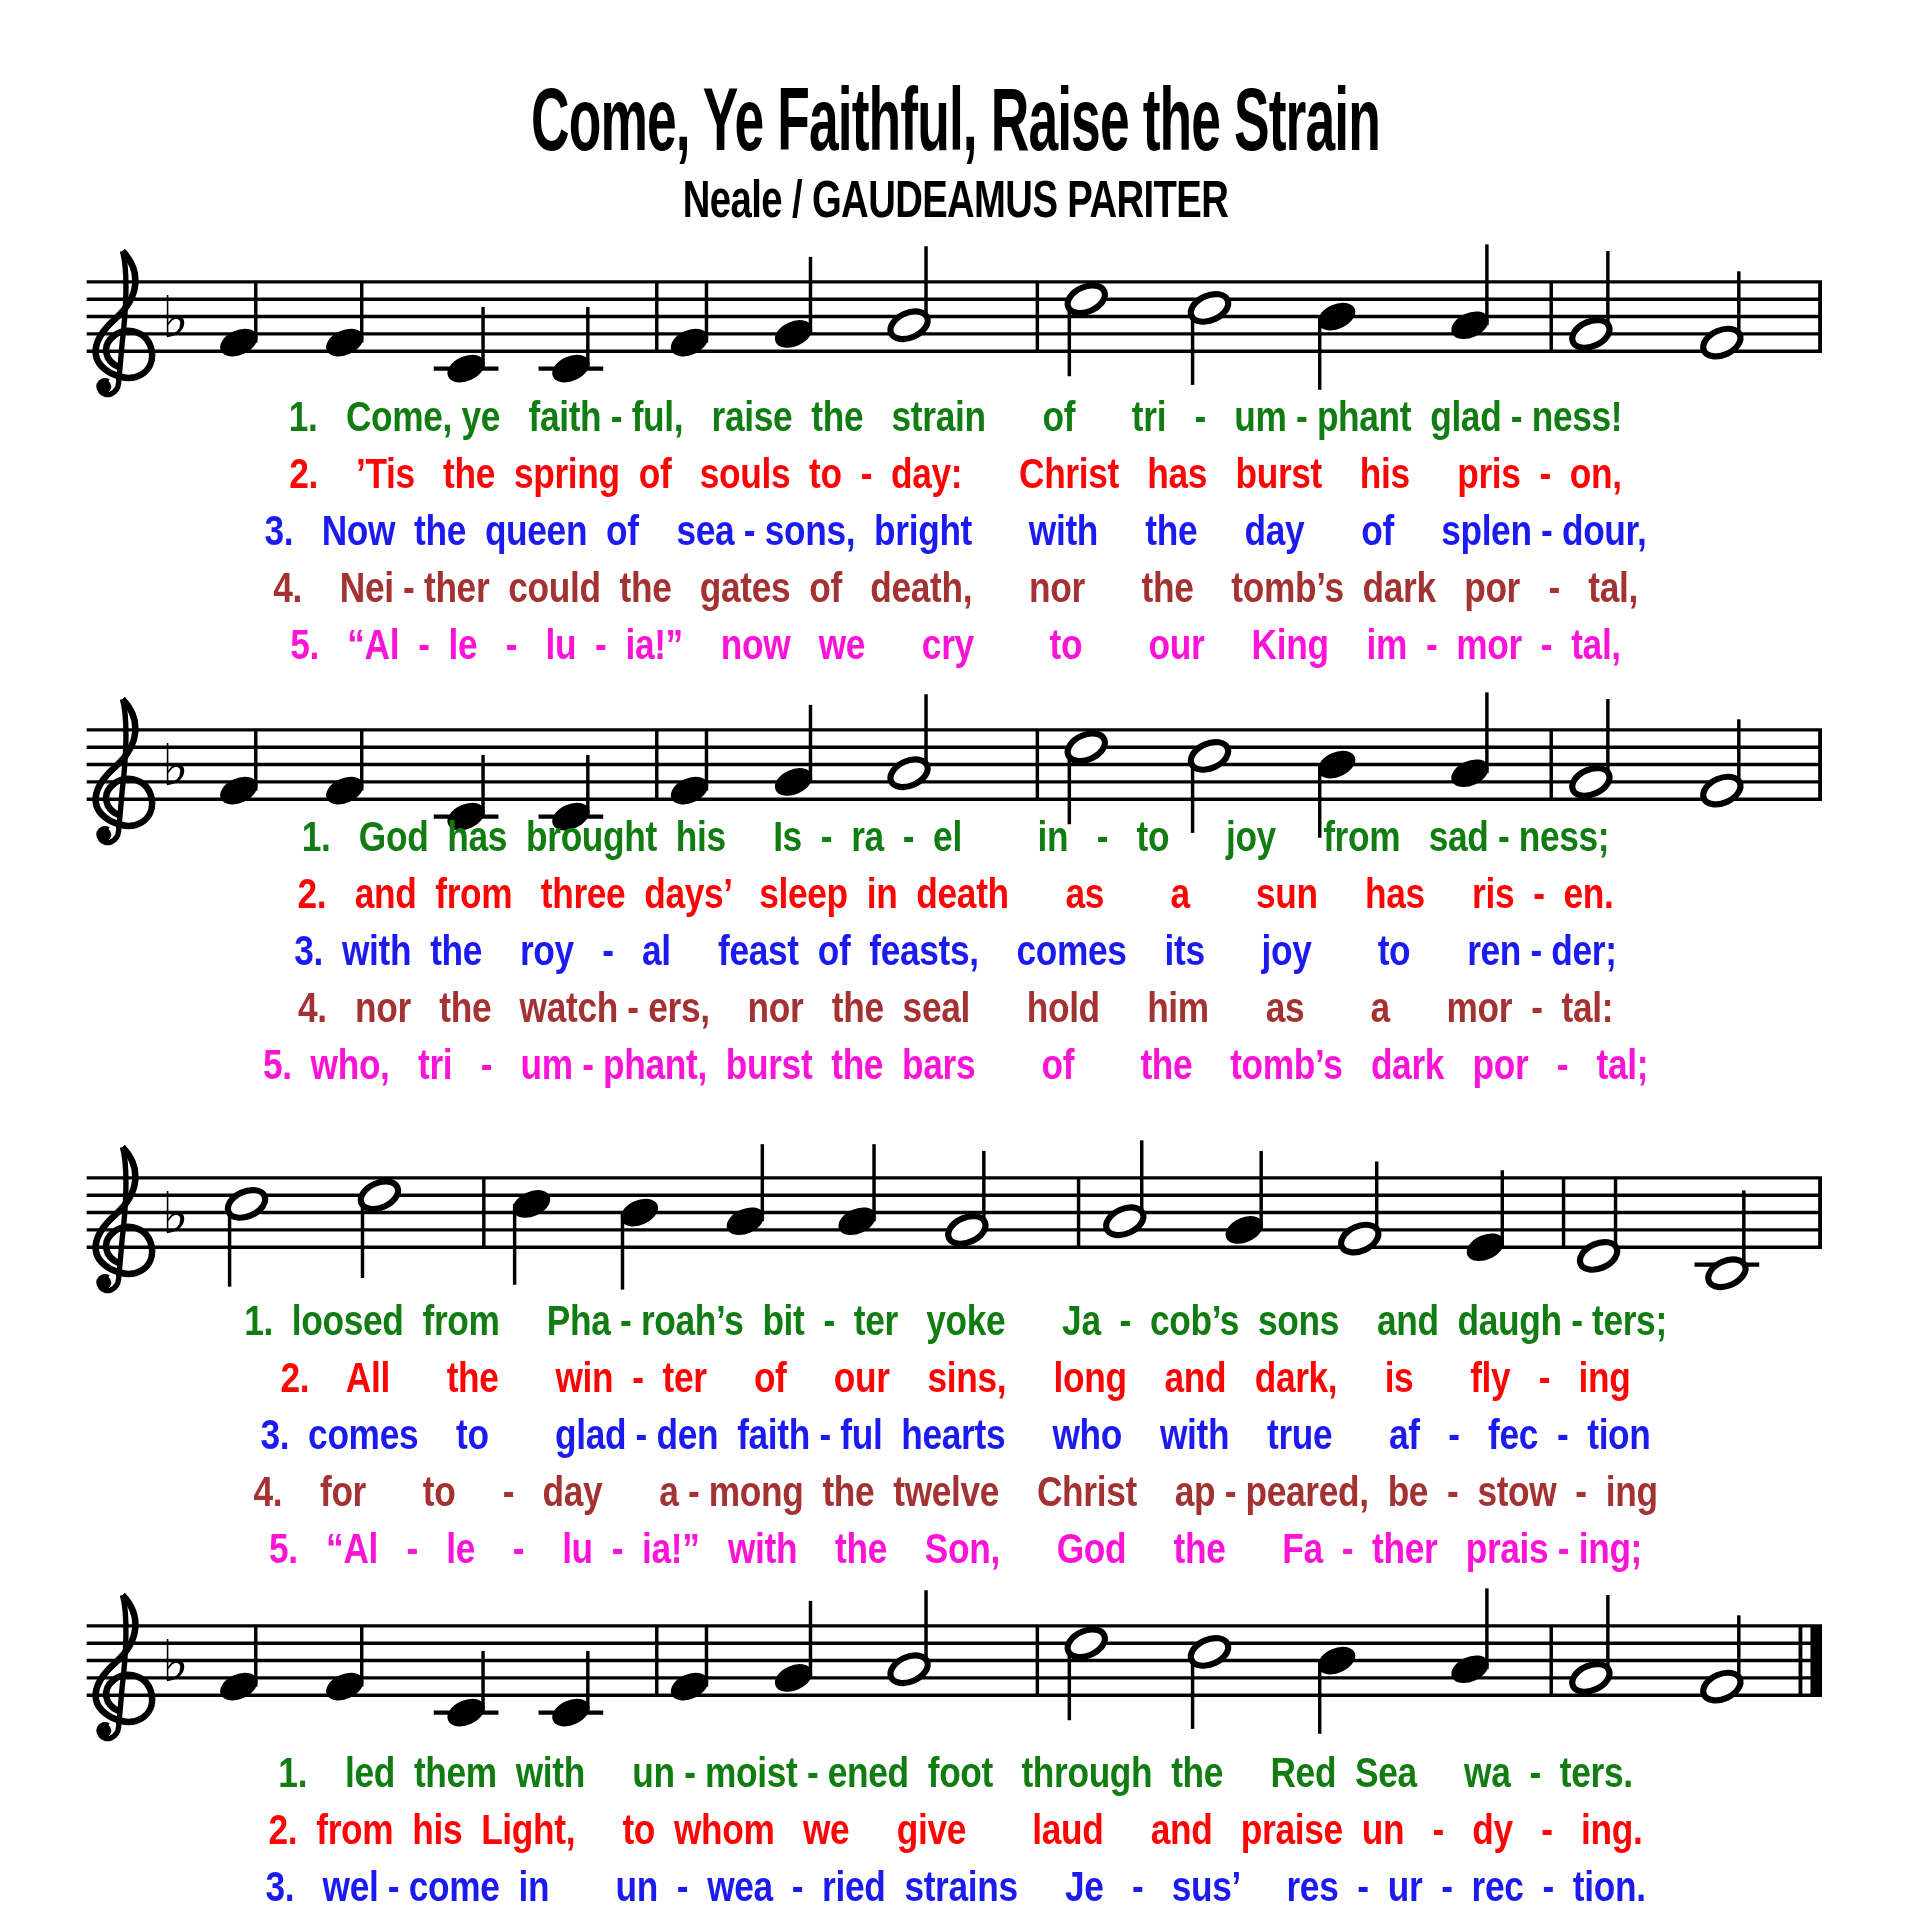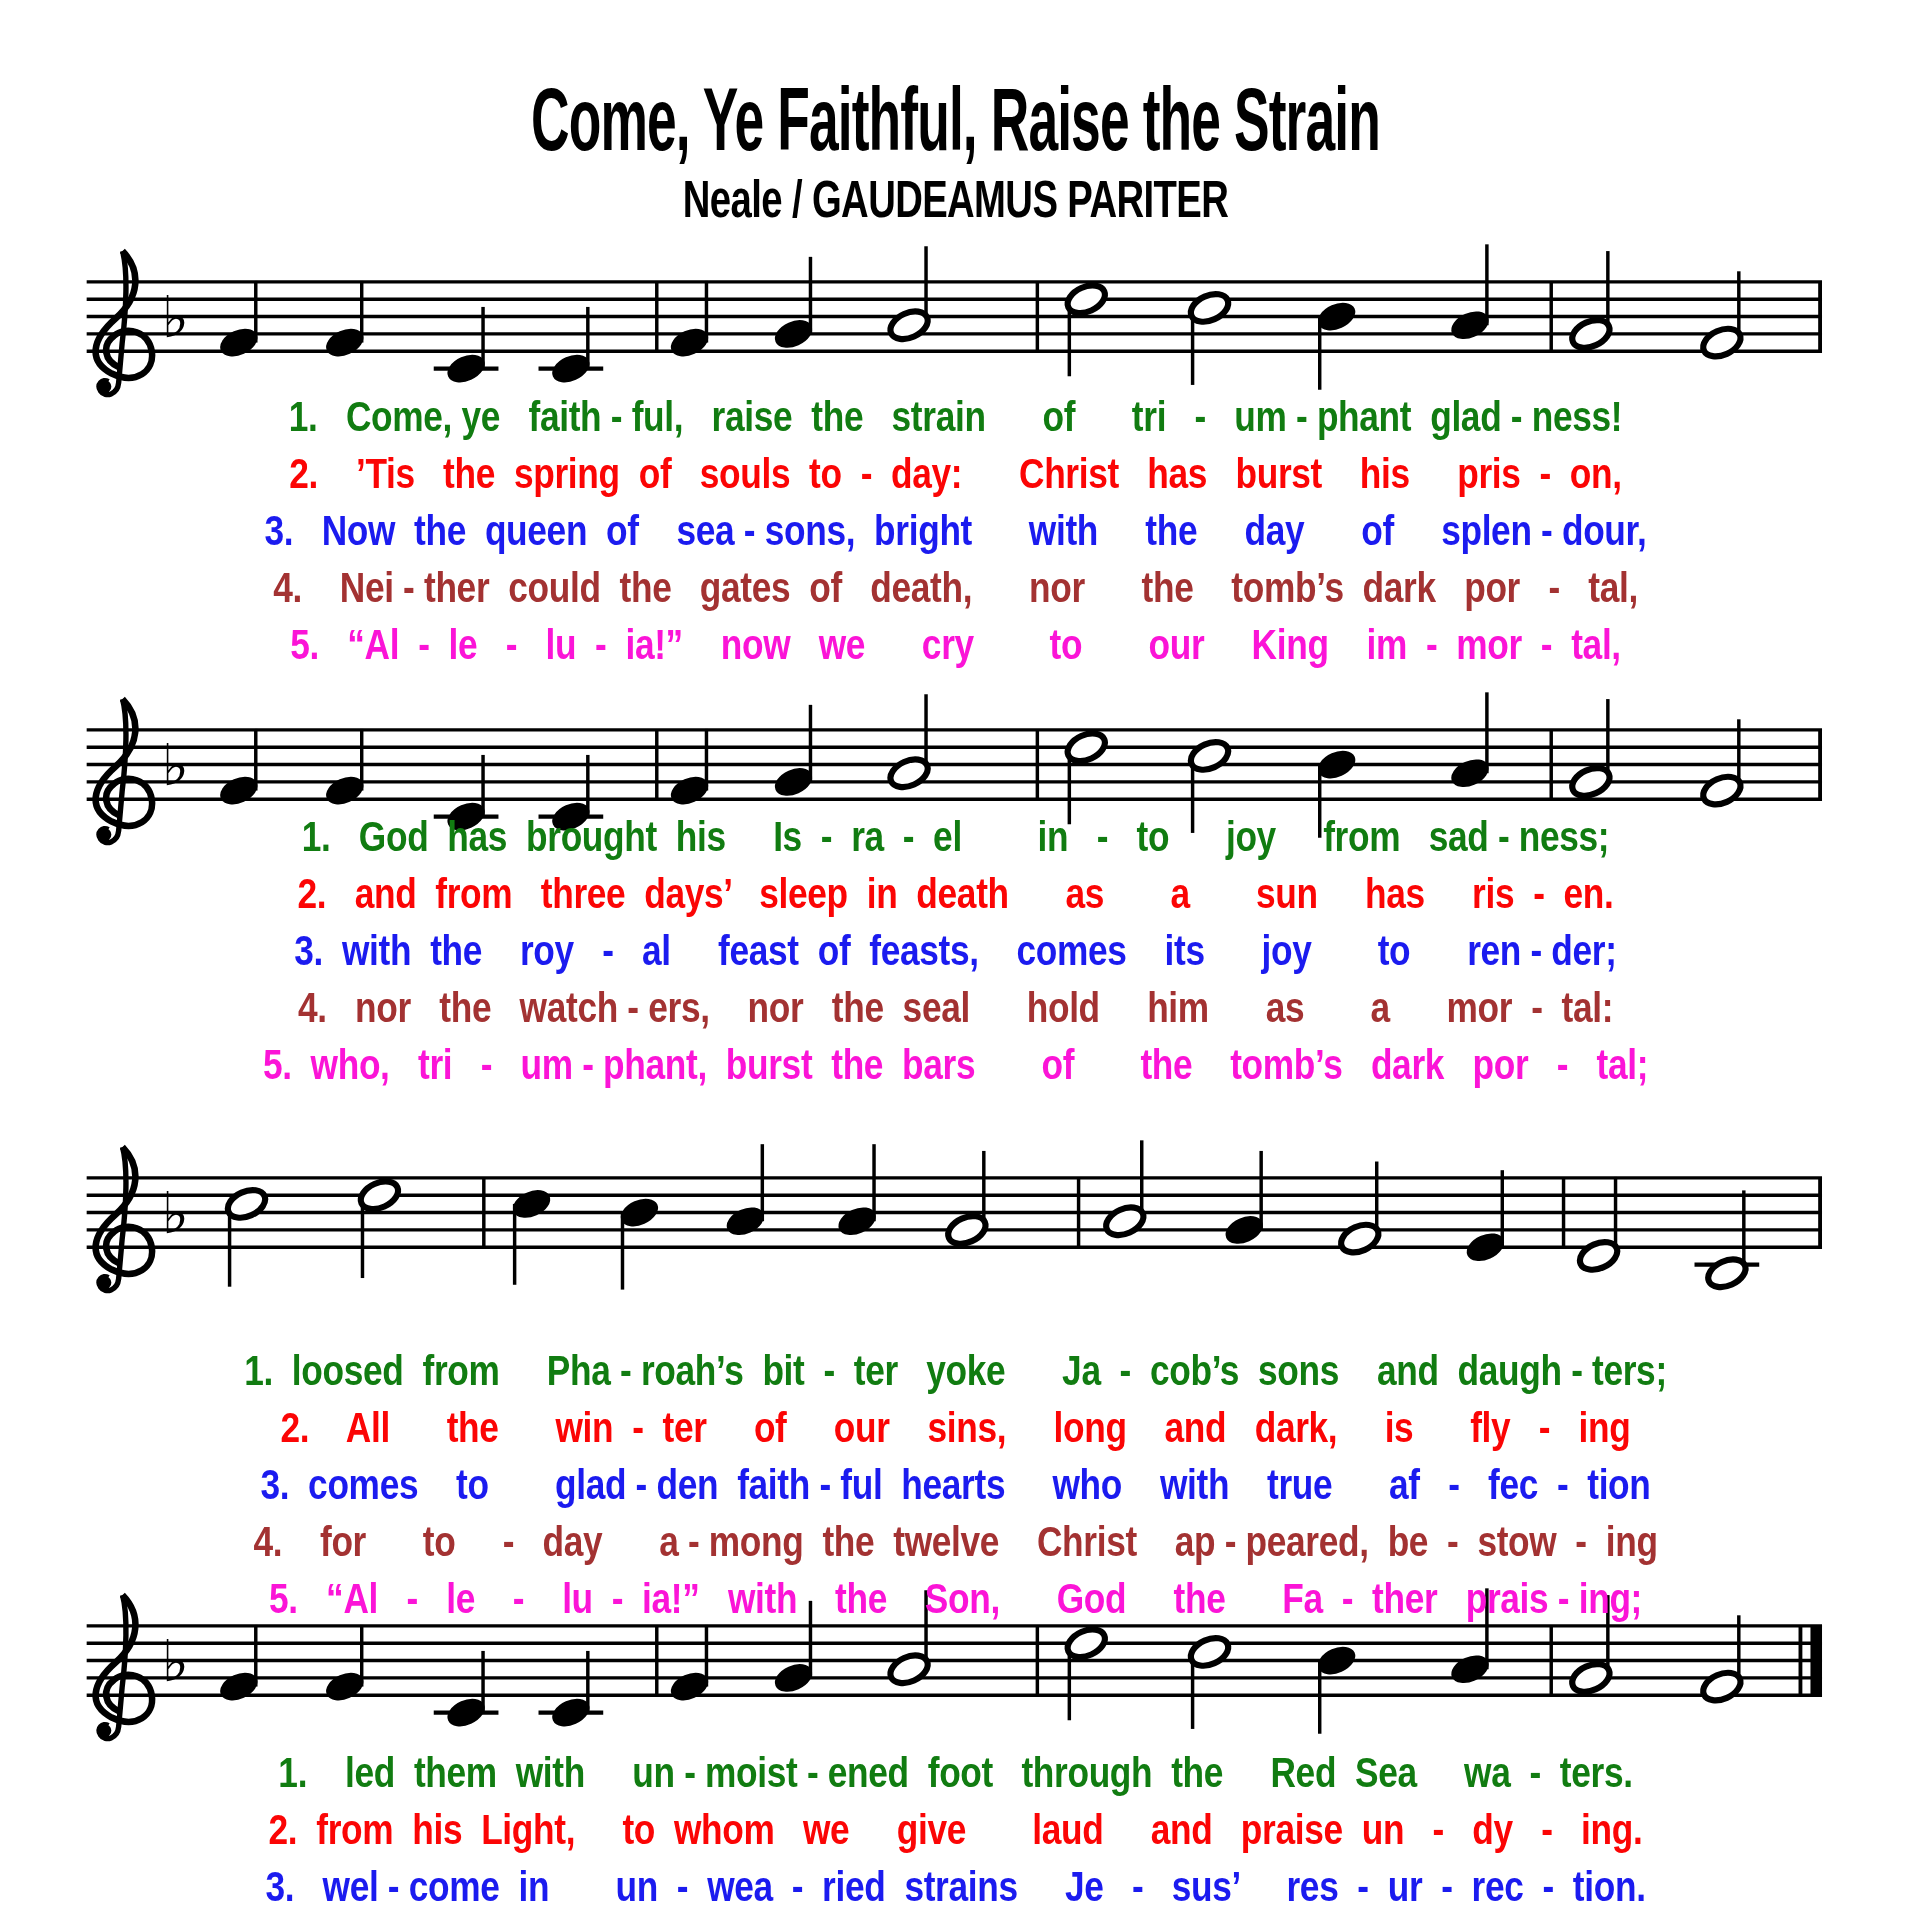--- a/index.html
+++ b/index.html
@@ -324,21 +324,21 @@
       <div class="lyric-line" style="color: rgb(163, 50, 50);">4.    Nei - ther  could  the   gates  of   death,      nor      the    tomb’s  dark   por   -   tal,</div>
       <div class="lyric-line" style="color: rgb(251, 20, 215);">5.   “Al  -  le   -   lu  -  ia!”    now   we      cry        to       our     King    im  -  mor  -  tal,</div>
     </div>
   <div class="verse-block" style="top: 808px;">
       <div class="lyric-line" style="color: rgb(17, 124, 17);">1.   God  has  brought  his     Is  -  ra  -  el        in   -   to      joy     from   sad - ness;</div>
       <div class="lyric-line" style="color: rgb(251, 5, 5);">2.   and  from   three  days’   sleep  in  death      as       a       sun     has     ris  -  en.</div>
       <div class="lyric-line" style="color: rgb(27, 27, 239);">3.  with  the    roy   -   al     feast  of  feasts,    comes    its      joy       to      ren - der;</div>
       <div class="lyric-line" style="color: rgb(163, 50, 50);">4.   nor   the   watch - ers,    nor   the  seal      hold     him      as       a      mor  -  tal:</div>
       <div class="lyric-line" style="color: rgb(251, 20, 215);">5.  who,   tri   -   um - phant,  burst  the  bars       of       the    tomb’s   dark   por   -   tal;</div>
     </div>
-  <div class="verse-block" style="top: 1342px;">
+  <div class="verse-block" style="top: 1292px;">
       <div class="lyric-line" style="color: rgb(17, 124, 17);">1.  loosed  from     Pha - roah’s  bit  -  ter   yoke      Ja  -  cob’s  sons    and  daugh - ters;</div>
       <div class="lyric-line" style="color: rgb(251, 5, 5);">2.    All      the      win  -  ter     of     our    sins,     long    and   dark,     is      fly   -   ing</div>
       <div class="lyric-line" style="color: rgb(27, 27, 239);">3.  comes    to       glad - den  faith - ful  hearts     who    with    true      af   -   fec  -  tion</div>
       <div class="lyric-line" style="color: rgb(163, 50, 50);">4.    for      to     -   day      a - mong  the  twelve    Christ    ap - peared,  be  -  stow  -  ing</div>
       <div class="lyric-line" style="color: rgb(251, 20, 215);">5.   “Al   -   le    -    lu  -  ia!”   with    the    Son,      God     the      Fa  -  ther   prais - ing;</div>
     </div>
   <div class="verse-block" style="top: 1744px;">
       <div class="lyric-line" style="color: rgb(17, 124, 17);">1.    led  them  with     un - moist - ened  foot   through  the     Red  Sea     wa  -  ters.</div>
       <div class="lyric-line" style="color: rgb(251, 5, 5);">2.  from  his  Light,     to  whom   we     give       laud     and   praise  un   -   dy   -   ing.</div>
       <div class="lyric-line" style="color: rgb(27, 27, 239);">3.   wel - come  in       un  -  wea  -  ried  strains     Je   -   sus’     res  -  ur  -  rec  -  tion.</div>

